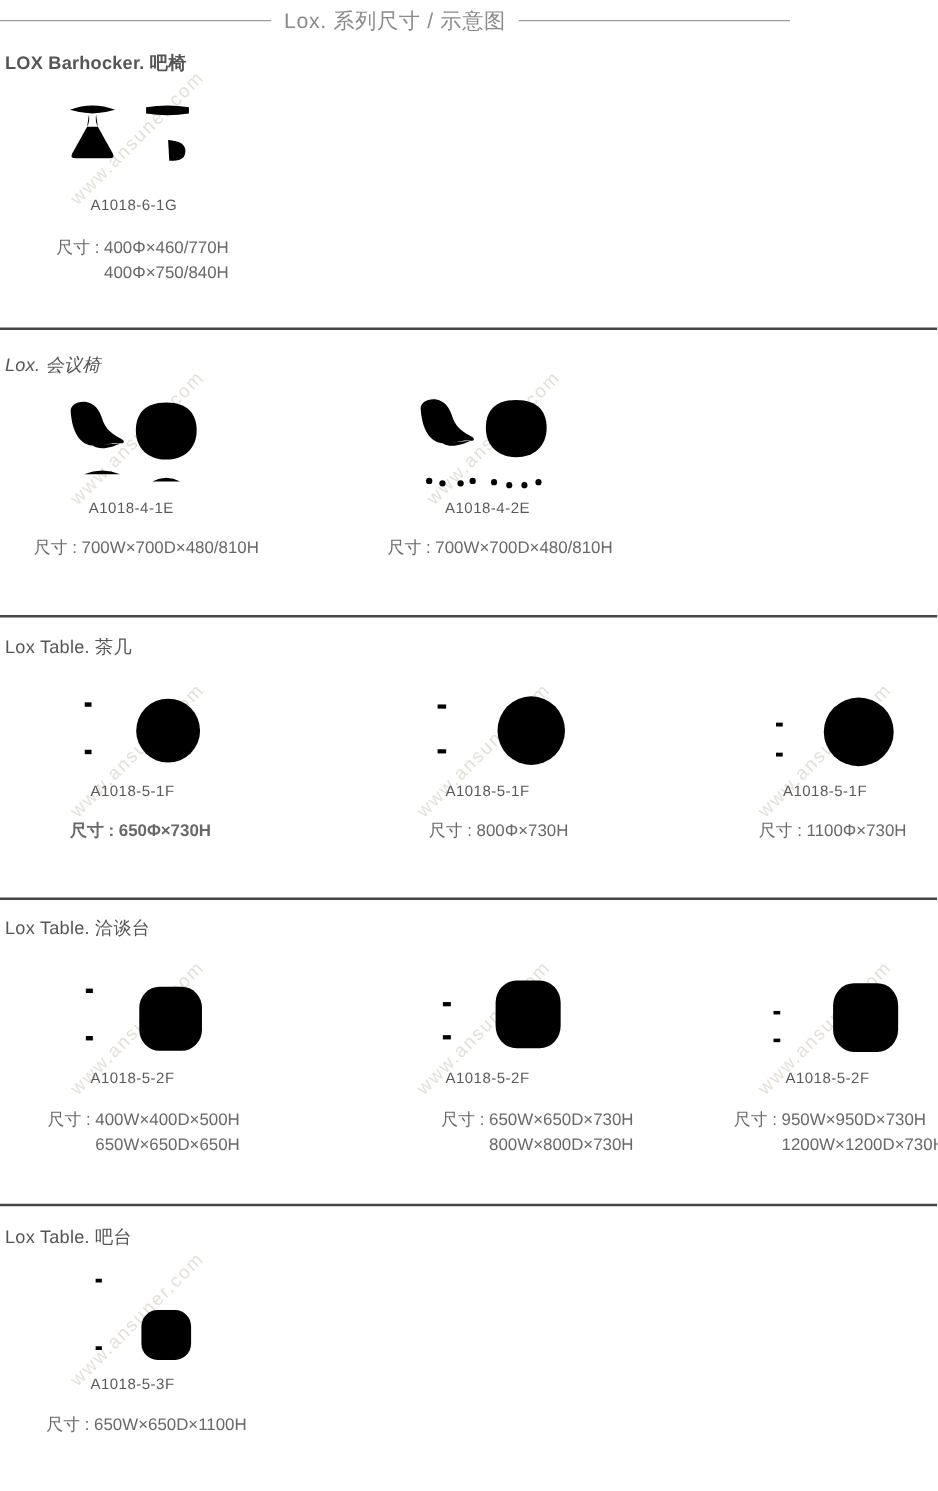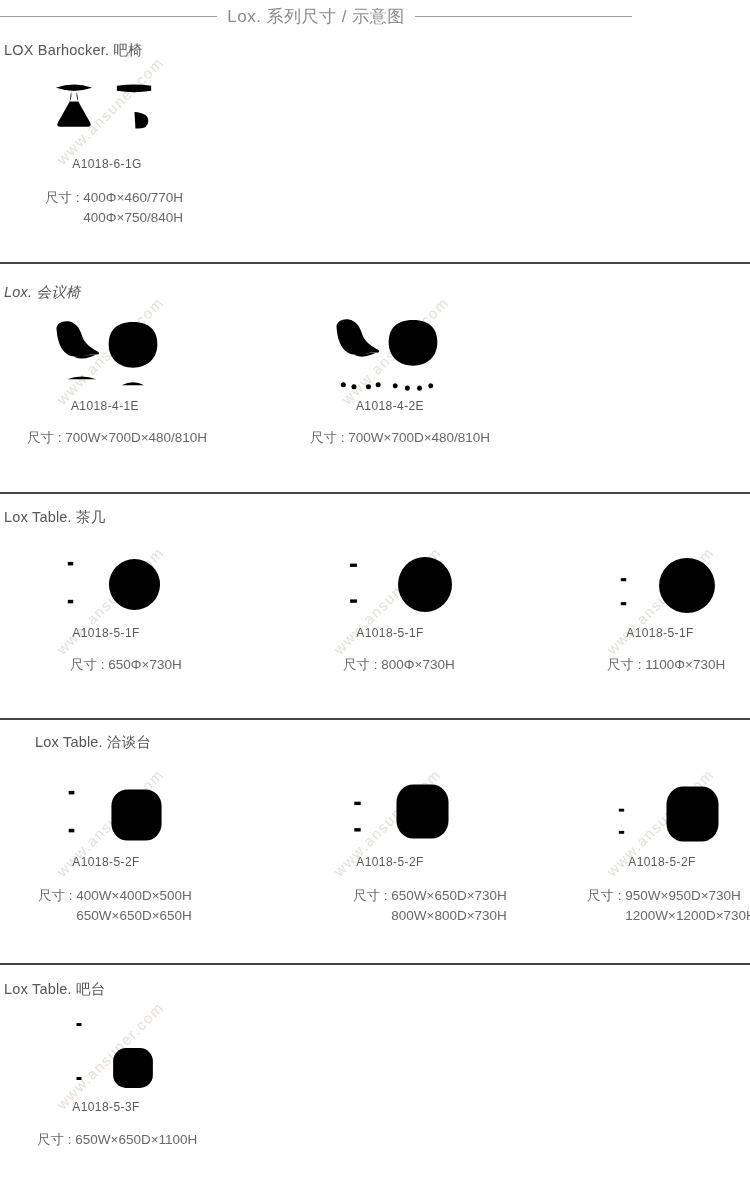--- a/index.html
+++ b/index.html
@@ -141,21 +141,21 @@
   <div class="watermark" style="left:25px;top:814px;">www.ansuner.com</div>
   <div class="watermark" style="left:302px;top:814px;">www.ansuner.com</div>
   <div class="watermark" style="left:575px;top:814px;">www.ansuner.com</div>
   <div class="watermark" style="left:25px;top:1047px;">www.ansuner.com</div>
 
   <div class="divider" style="top:262px;"></div>
   <div class="divider" style="top:492px;"></div>
   <div class="divider" style="top:718px;"></div>
   <div class="divider" style="top:963px;"></div>
 
-  <div class="heading" style="left:4px;top:41px;">LOX Barhocker. 吧椅</div>
+  <div class="heading" style="left:4px;top:41px;font-weight:bold;">LOX Barhocker. 吧椅</div>
   <svg class="draw" style="left:53px;top:81px;" width="42" height="68">
       <use href="#stoolF"></use>
     </svg>
   <svg class="draw" style="left:114px;top:81px;" width="40" height="68">
       <use href="#stoolS"></use>
     </svg>
   <div class="model" style="left:17px;top:157px;">A1018-6-1G</div>
   <div class="dims" style="left:45px;top:188px;">
     <div><span class="dim-label">尺寸 : </span><span>400Φ×460/770H</span></div>
     <div><span class="dim-label ghost">尺寸 : </span><span>400Φ×750/840H</span></div>
@@ -187,21 +187,21 @@
 
   <div class="heading" style="left:4px;top:508px;">Lox Table. 茶几</div>
 
   <svg class="draw" style="left:48px;top:556px;" width="45" height="55">
       <use href="#tside"></use>
     </svg>
   <svg class="draw" style="left:108px;top:558px;" width="53" height="53">
       <use href="#ctop"></use>
     </svg>
   <div class="model" style="left:16px;top:626px;">A1018-5-1F</div>
-  <div class="dims" style="left:70px;top:655px;">
+  <div class="dims" style="left:56px;top:655px;font-weight:bold;">
     <div><span class="dim-label">尺寸 : </span><span>650Φ×730H</span></div>
   </div>
 
   <svg class="draw" style="left:325px;top:558px;" width="57" height="52">
       <use href="#tside"></use>
     </svg>
   <svg class="draw" style="left:397px;top:556px;" width="56" height="57">
       <use href="#ctop"></use>
     </svg>
   <div class="model" style="left:300px;top:626px;">A1018-5-1F</div>
@@ -213,21 +213,21 @@
       <use href="#tsideSm"></use>
     </svg>
   <svg class="draw" style="left:658px;top:557px;" width="58" height="57">
       <use href="#ctop"></use>
     </svg>
   <div class="model" style="left:570px;top:626px;">A1018-5-1F</div>
   <div class="dims" style="left:607px;top:655px;">
     <div><span class="dim-label">尺寸 : </span><span>1100Φ×730H</span></div>
   </div>
 
-  <div class="heading" style="left:4px;top:733px;margin-left:31px;">Lox Table. 洽谈台</div>
+  <div class="heading" style="left:4px;top:733px;">Lox Table. 洽谈台</div>
 
   <svg class="draw" style="left:48px;top:785px;" width="47" height="55">
       <use href="#tside"></use>
     </svg>
   <svg class="draw" style="left:110px;top:788px;" width="53" height="54">
       <use href="#sqtop"></use>
     </svg>
   <div class="model" style="left:16px;top:855px;">A1018-5-2F</div>
   <div class="dims" style="left:38px;top:886px;text-align:right;">
     <div><span class="dim-label">尺寸 : </span><span>400W×400D×500H</span></div>

